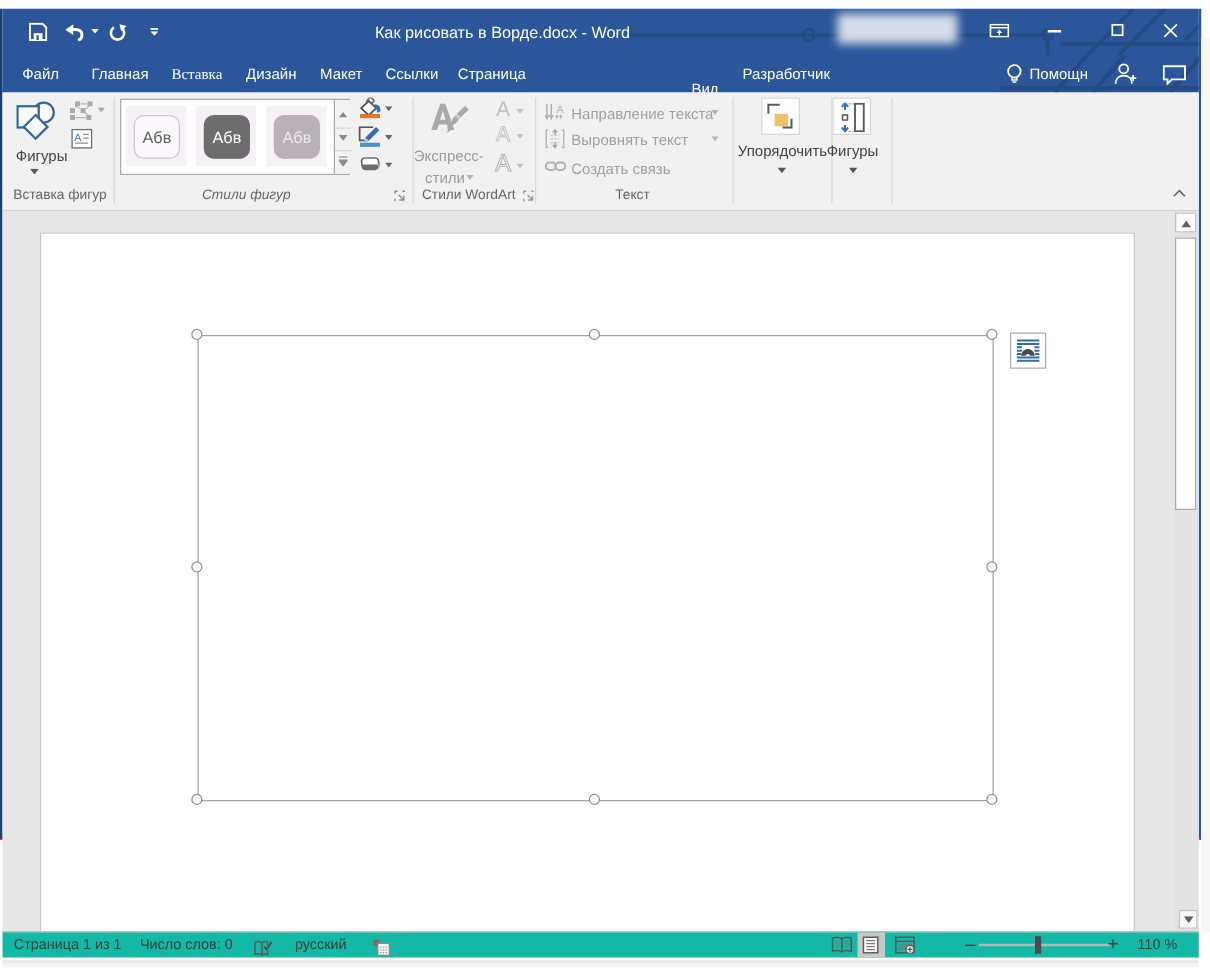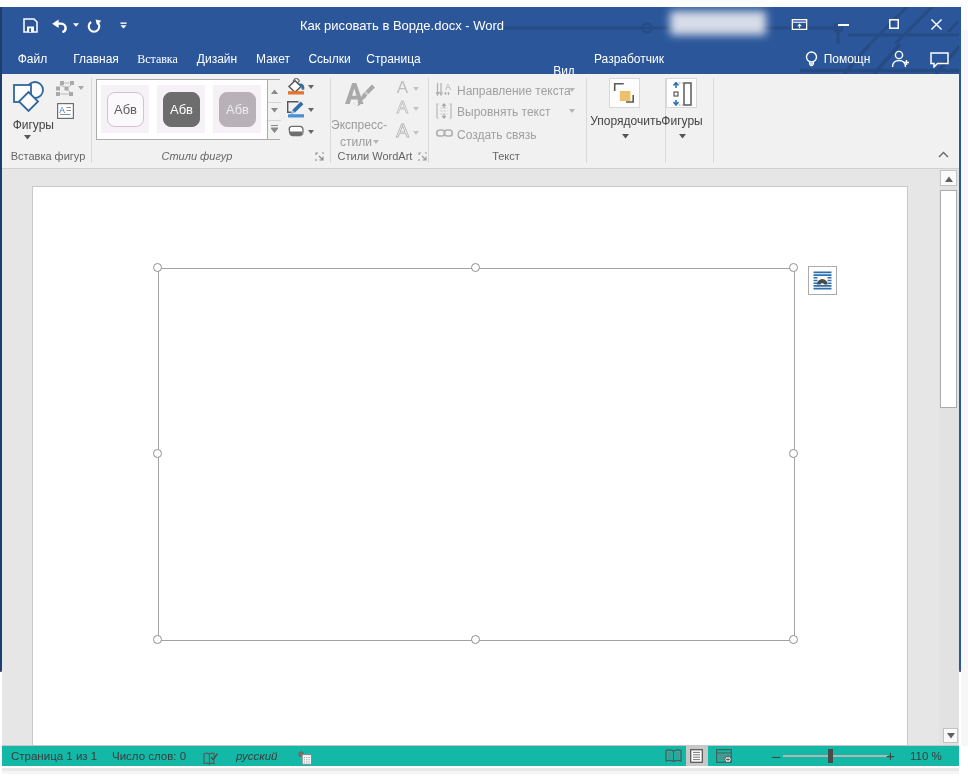--- a/index.html
+++ b/index.html
@@ -350,21 +350,21 @@
 </div>
 <div id="statusbar">
   <div class="abs" style="left:9px;top:0;height:20px;line-height:20px;font-size:11.5px;color:#3b3b3b;">Страница 1 из 1</div>
   <div class="abs" style="left:110px;top:0;height:20px;line-height:20px;font-size:11.5px;color:#3b3b3b;">Число слов: 0</div>
   <svg class="abs" style="left:201px;top:6px;" width="15" height="14" viewBox="0 0 15 14">
     <path d="M1 1.7 C3 1 5 1 6.5 2.2 V12 C5 10.9 3 10.9 1 11.5 Z" fill="none" stroke="#5a5a5a" stroke-width="1.2"></path>
     <path d="M6.5 2.2 C8 1 9.5 1 11 1.5 V5" fill="none" stroke="#5a5a5a" stroke-width="1.2"></path>
     <path d="M11 8.5 V11.6 C9.5 10.9 8 10.9 6.5 12" fill="none" stroke="#5a5a5a" stroke-width="1.2"></path>
     <path d="M8.3 5.3 L10.3 7.6 L14.3 1.6" fill="none" stroke="#4a4a4a" stroke-width="1.5"></path>
   </svg>
-  <div class="abs" style="left:234px;top:0;height:20px;line-height:20px;font-size:11.5px;color:#3b3b3b;font-style:italic;">русский</div>
+  <div class="abs" style="left:234px;top:0;height:20px;line-height:20px;font-size:11.5px;color:#3b3b3b;">русский</div>
   <svg class="abs" style="left:296px;top:5px;" width="14" height="14" viewBox="0 0 14 14">
     <circle cx="3.2" cy="3.2" r="2.9" fill="#6e6e6e"></circle>
     <rect x="4.2" y="3.6" width="9.3" height="9.7" fill="#fafafa" stroke="#8a8a8a" stroke-width="1.1"></rect>
     <path d="M5.8 6.6 h6 M5.8 8.8 h6 M5.8 11 h6" stroke="#9a9a9a" stroke-width="1" stroke-dasharray="1.3 1"></path>
   </svg>
 
   <svg class="abs" style="left:663px;top:3px;" width="17" height="14" viewBox="0 0 17 14">
     <path d="M1 1.5 C3.5 0.5 6 0.5 8.5 2 C11 0.5 13.5 0.5 16 1.5 V12 C13.5 11 11 11 8.5 12.5 C6 11 3.5 11 1 12 Z" fill="none" stroke="#555" stroke-width="1.2"></path>
     <path d="M8.5 2 V12.5" stroke="#555" stroke-width="1.2"></path>
     <path d="M3 4 h3.5 M3 6 h3.5 M3 8 h3.5 M10.5 4 h3.5 M10.5 6 h3.5 M10.5 8 h3.5" stroke="#777" stroke-width="0.8"></path>

